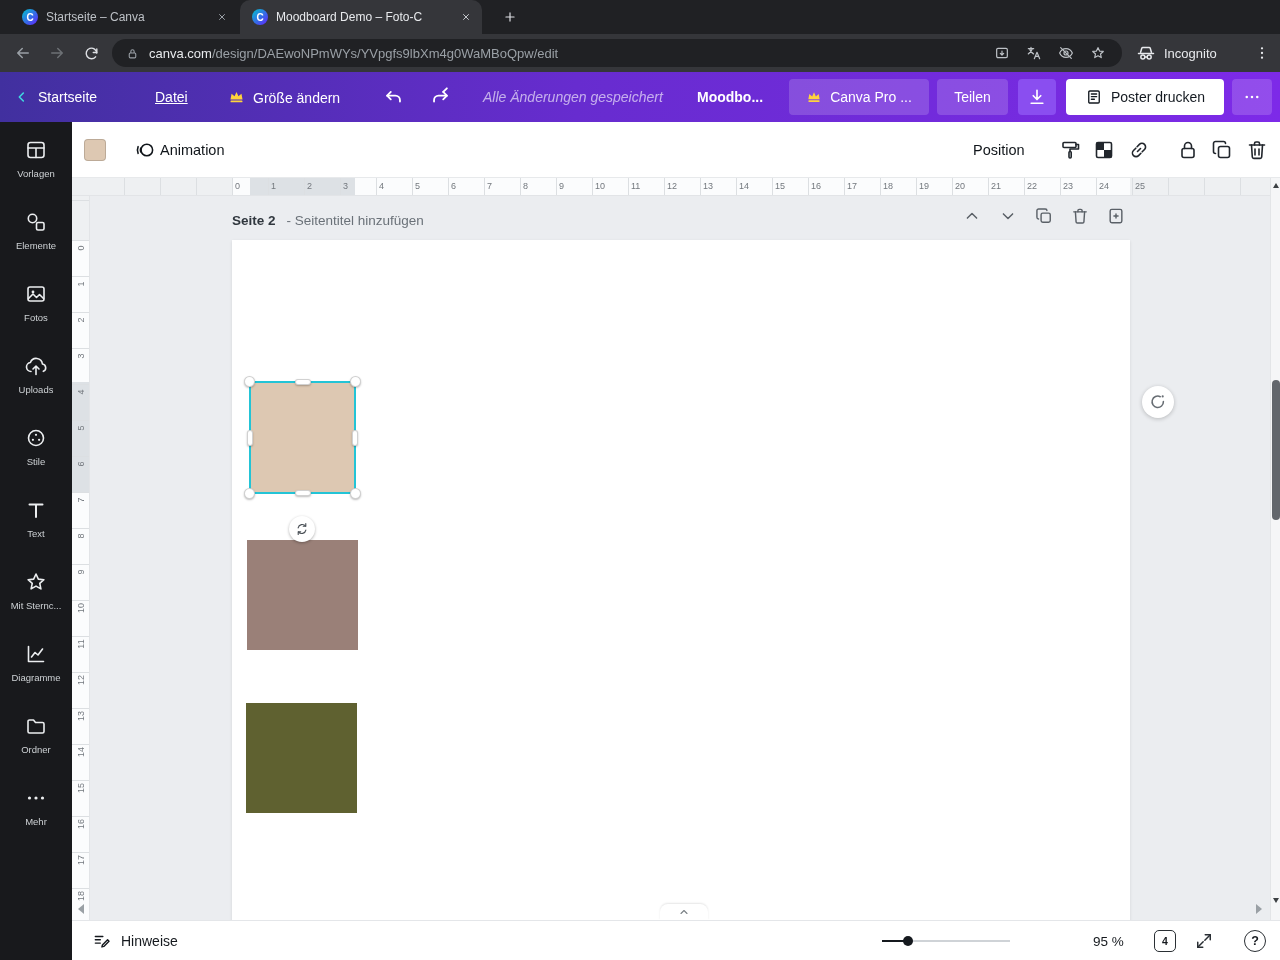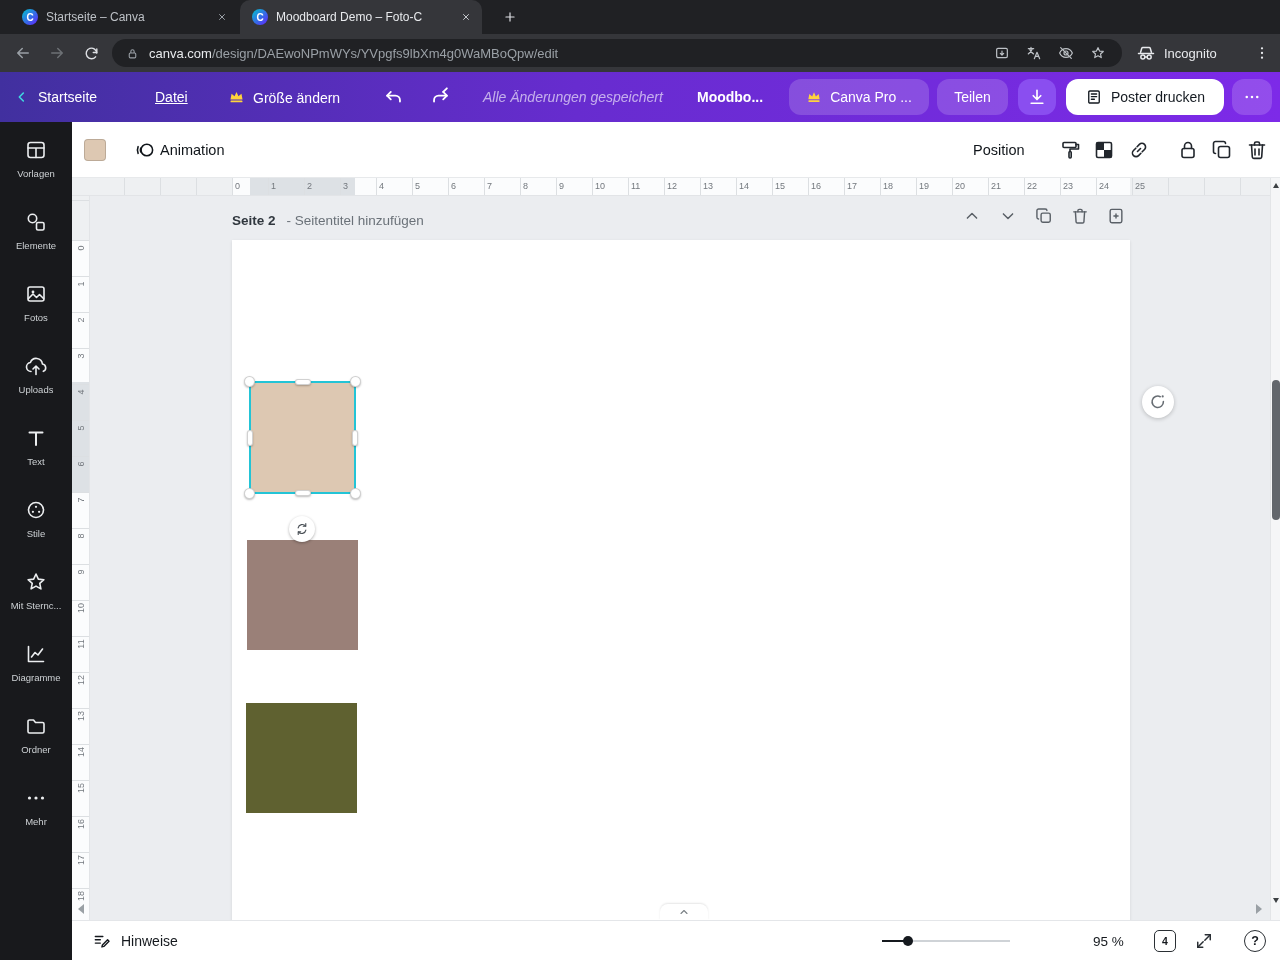--- a/index.html
+++ b/index.html
@@ -45,21 +45,21 @@
     background:linear-gradient(90deg,#41309f 0%,#672ccf 45%,#7d2ae8 100%); }
   .cheader > * { position:absolute; top:50%; transform:translateY(-50%); }
   .hitem { display:flex; align-items:center; gap:8px; font-size:14px; font-weight:500; color:#fff; cursor:pointer; }
   .h-back { left:14px; }
   .h-back .chev { color:#3fd8e0; }
   .h-datei { left:155px;text-decoration:underline; }
   .h-resize { left:228px; }
   .h-undo { left:383px; } .h-redo { left:429px; }
   .h-saved { left:483px; font-size:14px; font-style:italic; color:rgba(255,255,255,0.62); font-weight:400; }
   .h-title { left:697px; font-weight:700; }
-  .hbtn { height:36px; border-radius:12px; display:flex; align-items:center; justify-content:center;
+  .hbtn { height:36px; border-radius:4px; display:flex; align-items:center; justify-content:center;
     gap:8px; font-size:14px; font-weight:500; cursor:pointer; }
   .h-pro { left:789px; width:140px; background:rgba(255,255,255,0.17); }
   .h-share { left:937px; width:71px; background:rgba(255,255,255,0.17); }
   .h-dl { left:1018px; width:38px; background:#8a4ef0; }
   .h-print { left:1066px; width:158px; background:#fff; color:#141a21; }
   .h-more { left:1232px; width:40px; background:rgba(255,255,255,0.17); }
 
   
   .sidebar { position:absolute; left:0; top:122px; width:72px; height:838px; background:#18191c; }
   .sitem { height:72px; display:flex; flex-direction:column; align-items:center; justify-content:center;
@@ -360,33 +360,33 @@
       <span class="slabel">Fotos</span>
     </div>
     <div class="sitem">
       <svg width="24" height="24" viewBox="0 0 24 24" fill="none" stroke="currentColor" stroke-width="1.6" stroke-linecap="round" stroke-linejoin="round">
           <path d="M7 17.5a4.5 4.5 0 0 1-.6-8.96A6.2 6.2 0 0 1 18.4 10a3.8 3.8 0 0 1 .9 7.3"></path>
           <path d="M12 20.5v-8M9 15l3-3 3 3"></path>
         </svg>
       <span class="slabel">Uploads</span>
     </div>
     <div class="sitem">
-      <svg width="24" height="24" viewBox="0 0 24 24" fill="none" stroke="currentColor" stroke-width="2" stroke-linecap="round">
-          <path d="M5.5 6.5h13M12 6.5V19"></path>
-        </svg>
-      <span class="slabel">Text</span>
-    </div>
-    <div class="sitem">
       <svg width="24" height="24" viewBox="0 0 24 24" fill="none" stroke="currentColor" stroke-width="1.6">
           <circle cx="12" cy="12" r="7.5"></circle>
           <circle cx="12" cy="8.8" r="1.1" fill="currentColor" stroke="none"></circle>
           <circle cx="8.9" cy="13.8" r="1.1" fill="currentColor" stroke="none"></circle>
           <circle cx="15.1" cy="13.8" r="1.1" fill="currentColor" stroke="none"></circle>
         </svg>
       <span class="slabel">Stile</span>
+    </div>
+    <div class="sitem">
+      <svg width="24" height="24" viewBox="0 0 24 24" fill="none" stroke="currentColor" stroke-width="2" stroke-linecap="round">
+          <path d="M5.5 6.5h13M12 6.5V19"></path>
+        </svg>
+      <span class="slabel">Text</span>
     </div>
     <div class="sitem">
       <svg width="24" height="24" viewBox="0 0 24 24" fill="none" stroke="currentColor" stroke-width="1.6" stroke-linejoin="round">
           <path d="M12 4l2.35 5.1 5.55.6-4.15 3.75 1.15 5.45L12 16.1 7.1 18.9l1.15-5.45L4.1 9.7l5.55-.6Z"></path>
         </svg>
       <span class="slabel">Mit Sternc...</span>
     </div>
     <div class="sitem">
       <svg width="24" height="24" viewBox="0 0 24 24" fill="none" stroke="currentColor" stroke-width="1.6" stroke-linecap="round" stroke-linejoin="round">
           <path d="M4.5 4.5v15h15"></path>

